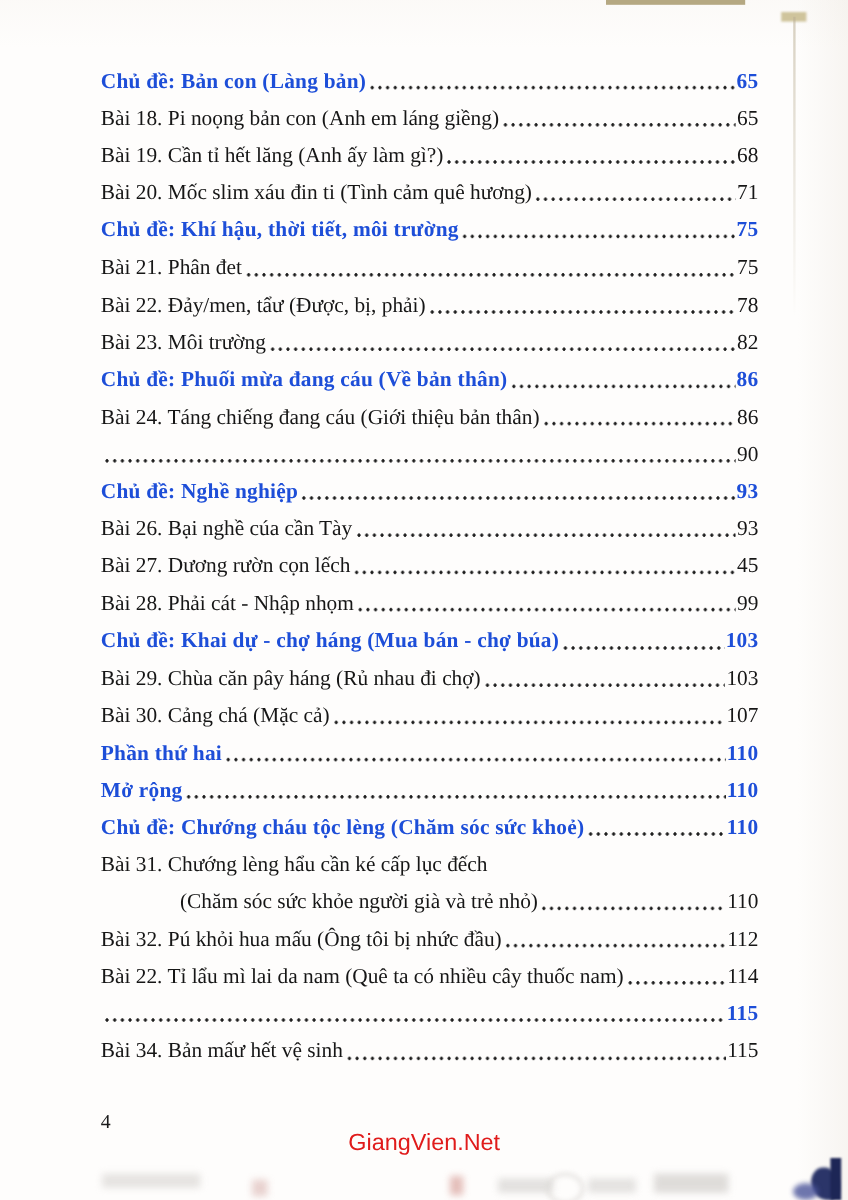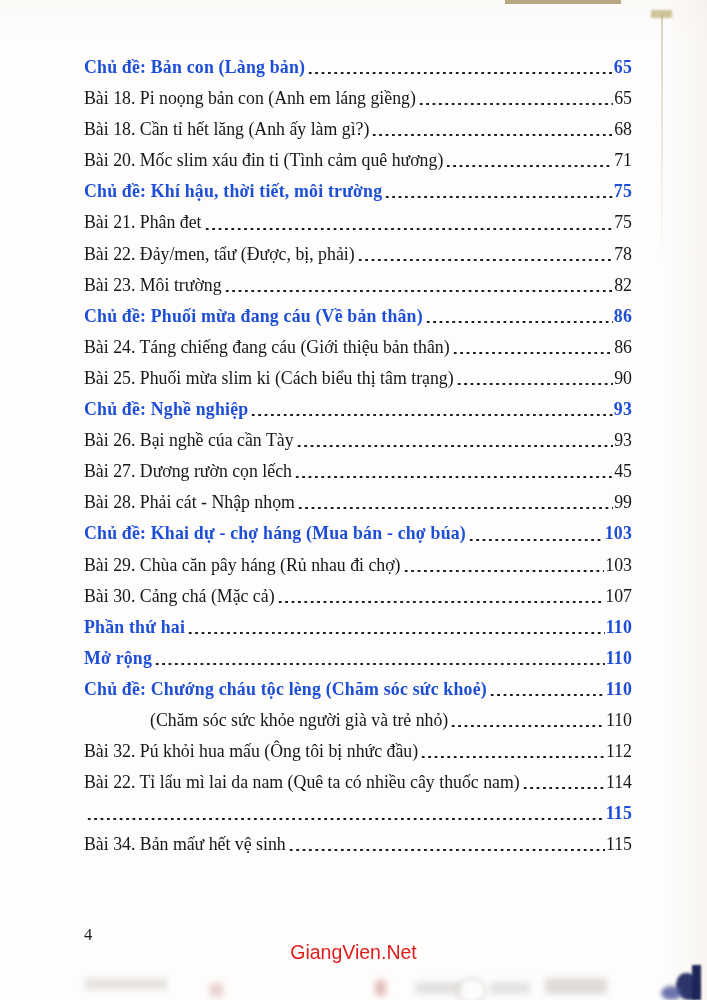--- a/index.html
+++ b/index.html
@@ -70,21 +70,21 @@
       <span class="lbl">Chủ đề: Bản con (Làng bản)</span>
       <span class="leader"></span>
       <span class="pg">65</span>
     </div>
     <div class="toc-row">
       <span class="lbl">Bài 18. Pi noọng bản con (Anh em láng giềng)</span>
       <span class="leader"></span>
       <span class="pg">65</span>
     </div>
     <div class="toc-row">
-      <span class="lbl">Bài 18. Cần tỉ hết lăng (Anh ấy làm gì?)</span>
+      <span class="lbl">Bài 19. Cần tỉ hết lăng (Anh ấy làm gì?)</span>
       <span class="leader"></span>
       <span class="pg">68</span>
     </div>
     <div class="toc-row">
       <span class="lbl">Bài 20. Mốc slim xáu đin ti (Tình cảm quê hương)</span>
       <span class="leader"></span>
       <span class="pg">71</span>
     </div>
     <div class="toc-row bold">
       <span class="lbl">Chủ đề: Khí hậu, thời tiết, môi trường</span>
@@ -110,21 +110,20 @@
       <span class="lbl">Chủ đề: Phuối mừa đang cáu (Về bản thân)</span>
       <span class="leader"></span>
       <span class="pg">86</span>
     </div>
     <div class="toc-row">
       <span class="lbl">Bài 24. Táng chiếng đang cáu (Giới thiệu bản thân)</span>
       <span class="leader"></span>
       <span class="pg">86</span>
     </div>
     <div class="toc-row">
-      <span class="lbl">Bài 25.  Phuối mừa slim ki (Cách biểu thị tâm trạng)</span>
       <span class="leader"></span>
       <span class="pg">90</span>
     </div>
     <div class="toc-row bold">
       <span class="lbl">Chủ đề: Nghề nghiệp</span>
       <span class="leader"></span>
       <span class="pg">93</span>
     </div>
     <div class="toc-row">
       <span class="lbl">Bài 26. Bại nghề cúa cần Tày</span>
@@ -163,20 +162,23 @@
     </div>
     <div class="toc-row bold">
       <span class="lbl">Mở rộng</span>
       <span class="leader"></span>
       <span class="pg">110</span>
     </div>
     <div class="toc-row bold">
       <span class="lbl">Chủ đề: Chướng cháu tộc lèng (Chăm sóc sức khoẻ)</span>
       <span class="leader"></span>
       <span class="pg">110</span>
+    </div>
+    <div class="toc-row">
+      <span class="lbl">Bài 31. Chướng lèng hẩu cần ké cấp lục đếch</span>
     </div>
     <div class="toc-row indent">
       <span class="lbl">(Chăm sóc sức khỏe người già và trẻ nhỏ)</span>
       <span class="leader"></span>
       <span class="pg">110</span>
     </div>
     <div class="toc-row">
       <span class="lbl">Bài 32.  Pú khỏi hua mấu (Ông tôi bị nhức đầu)</span>
       <span class="leader"></span>
       <span class="pg">112</span>

